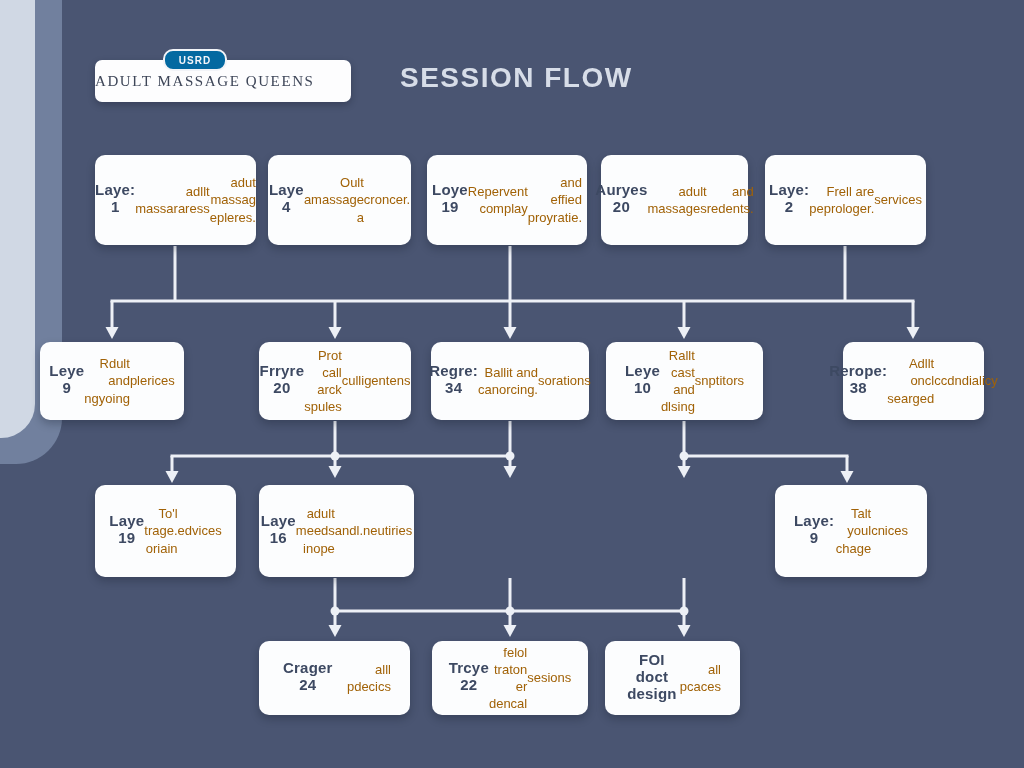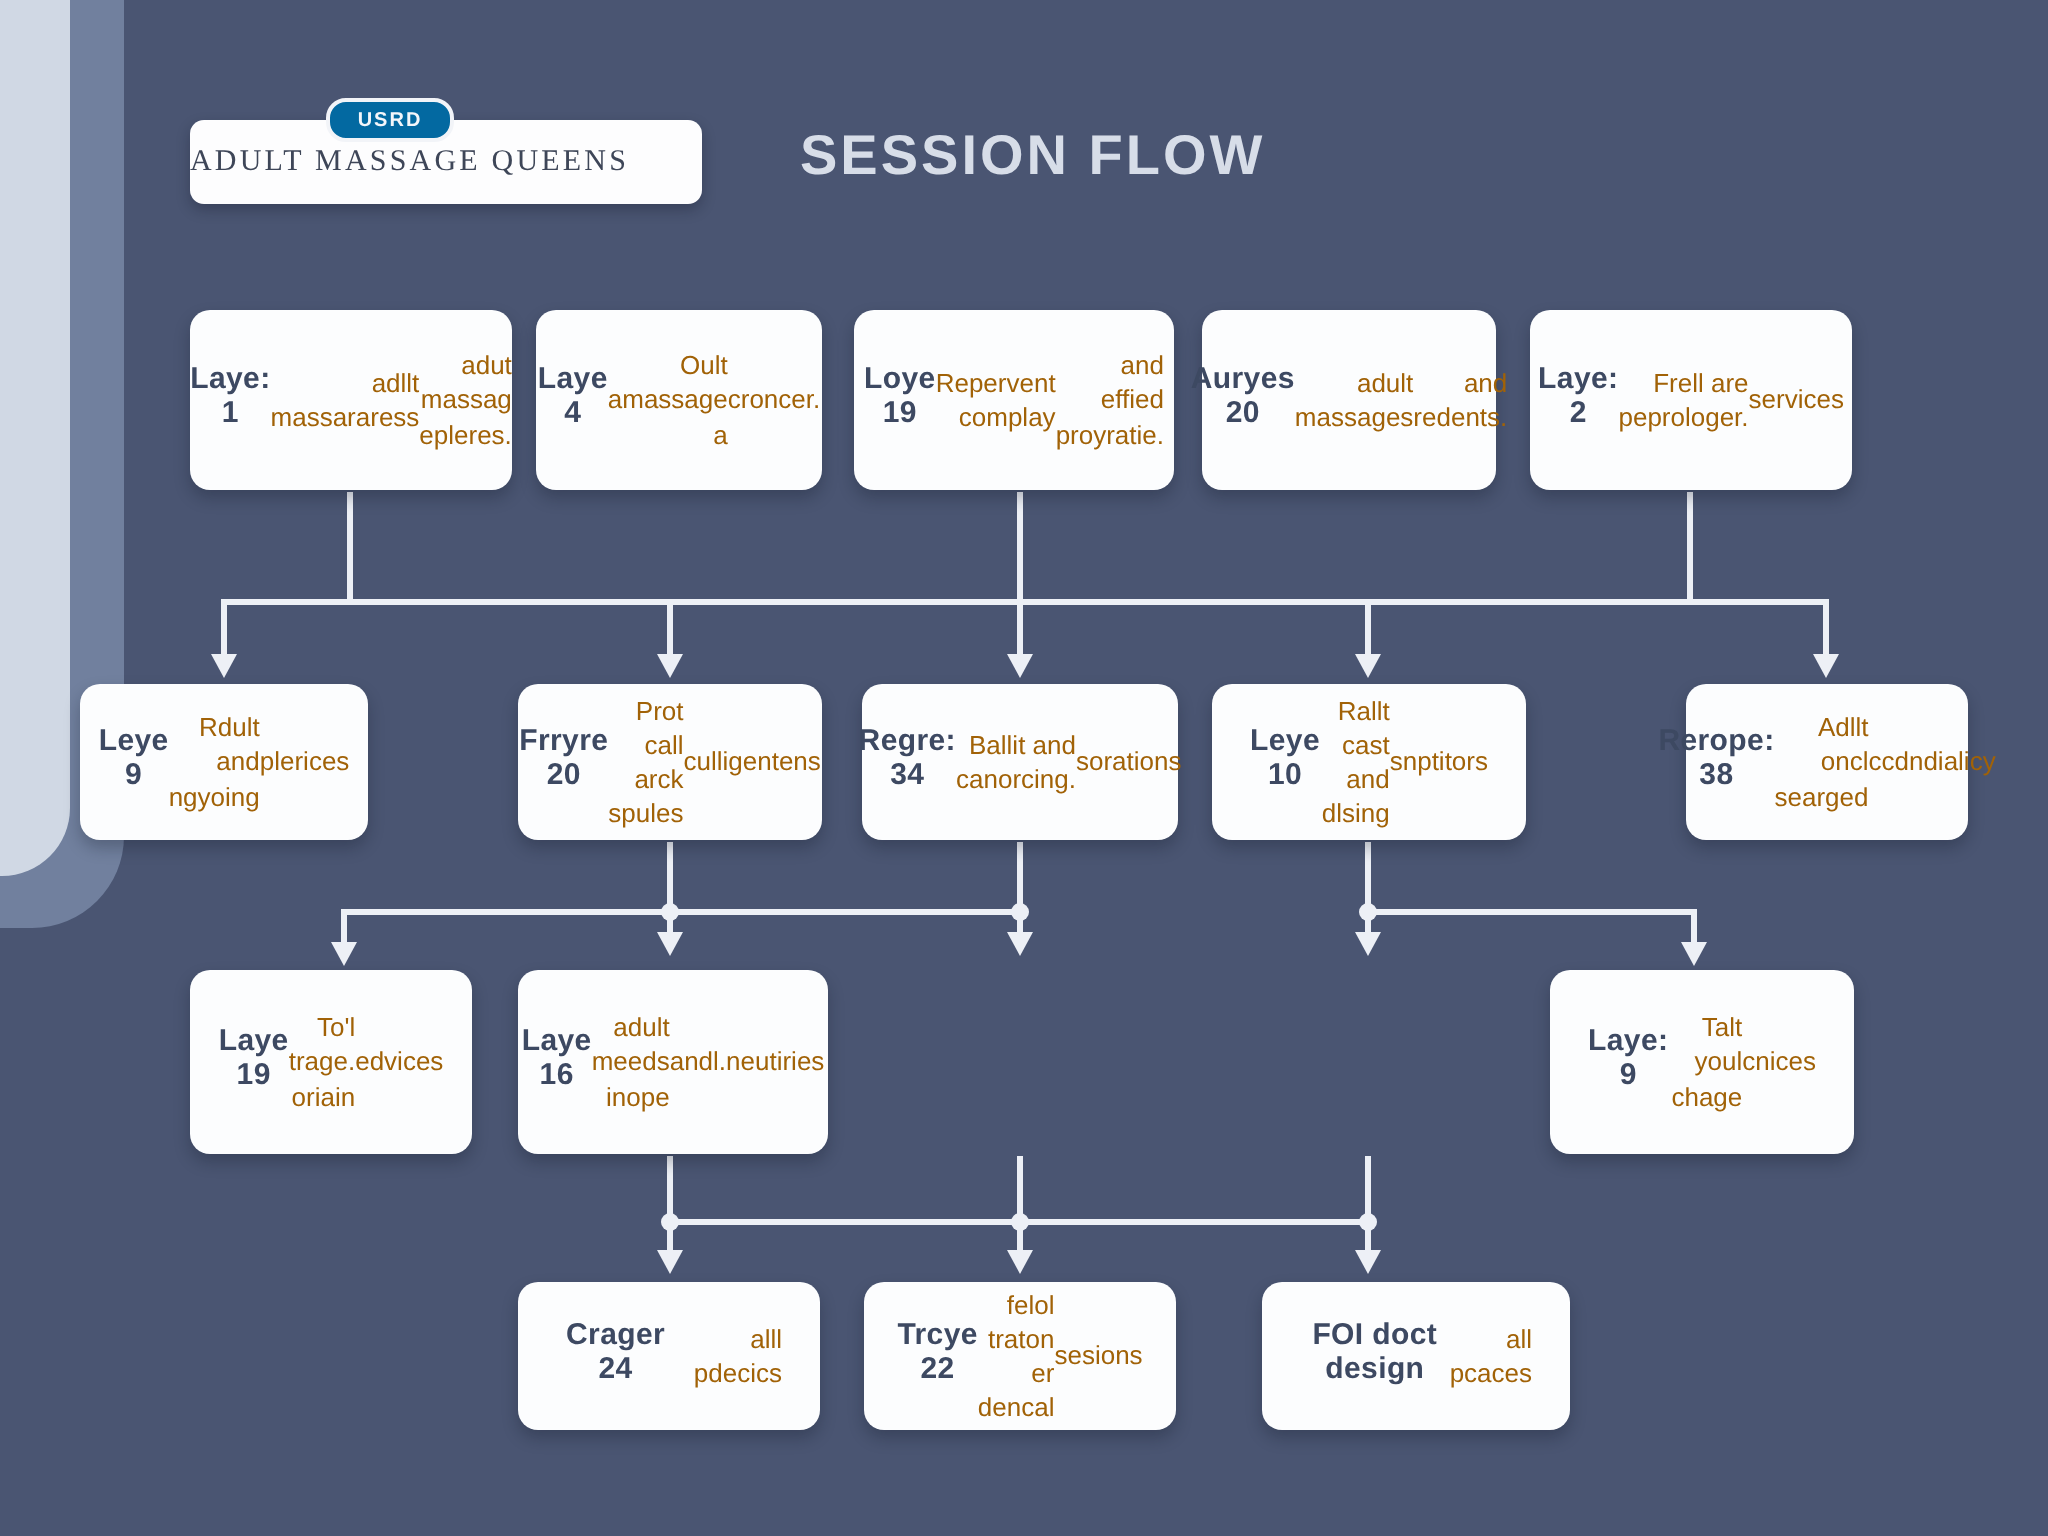--- a/index.html
+++ b/index.html
@@ -161,19 +161,19 @@
   <div class="node" style="left:259px;top:641px;width:151px;height:74px">
     <div class="node-title">Crager 24</div>
     <div class="node-line">alll pdecics</div>
     <div class="node-line"></div>
   </div>
   <div class="node" style="left:432px;top:641px;width:156px;height:74px">
     <div class="node-title">Trcye 22</div>
     <div class="node-line">felol traton er dencal</div>
     <div class="node-line">sesions</div>
   </div>
-  <div class="node" style="left:631px;top:641px;width:154px;height:74px">
+  <div class="node" style="left:605px;top:641px;width:135px;height:74px">
     <div class="node-title">FOI doct design</div>
     <div class="node-line">all pcaces</div>
     <div class="node-line"></div>
   </div>
 
 </div>
 
 </body></html>

